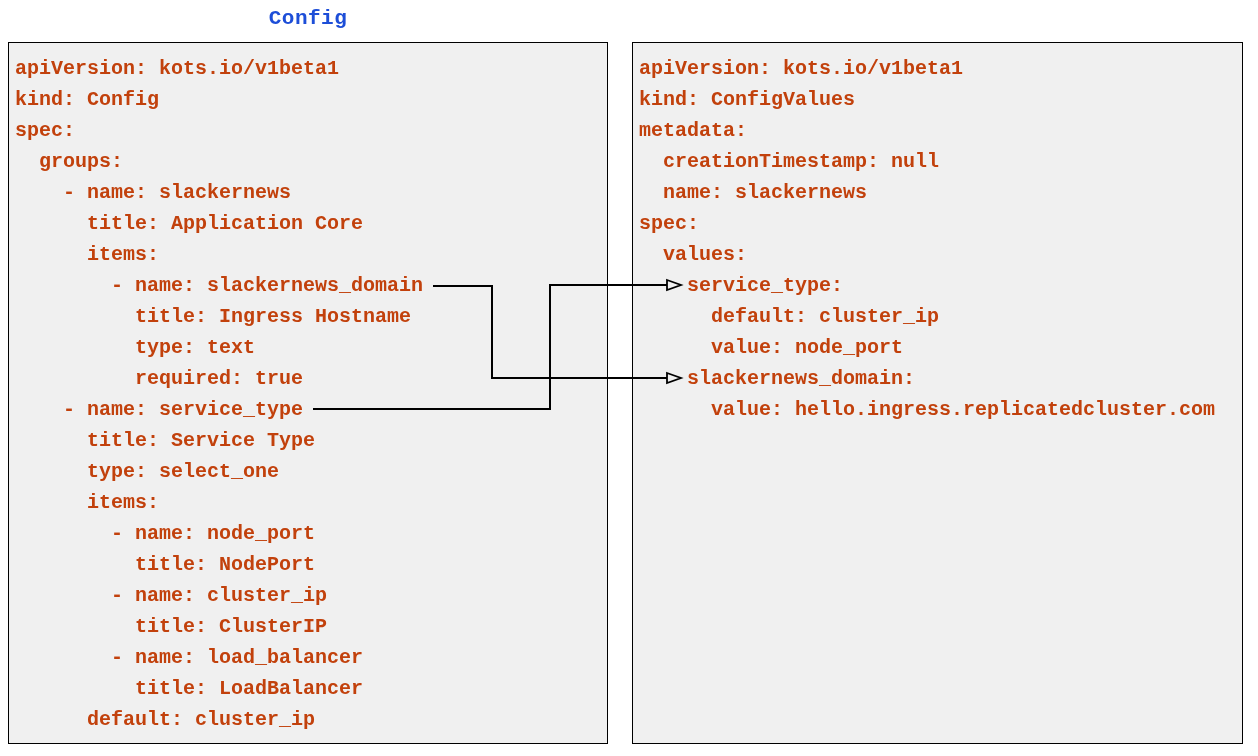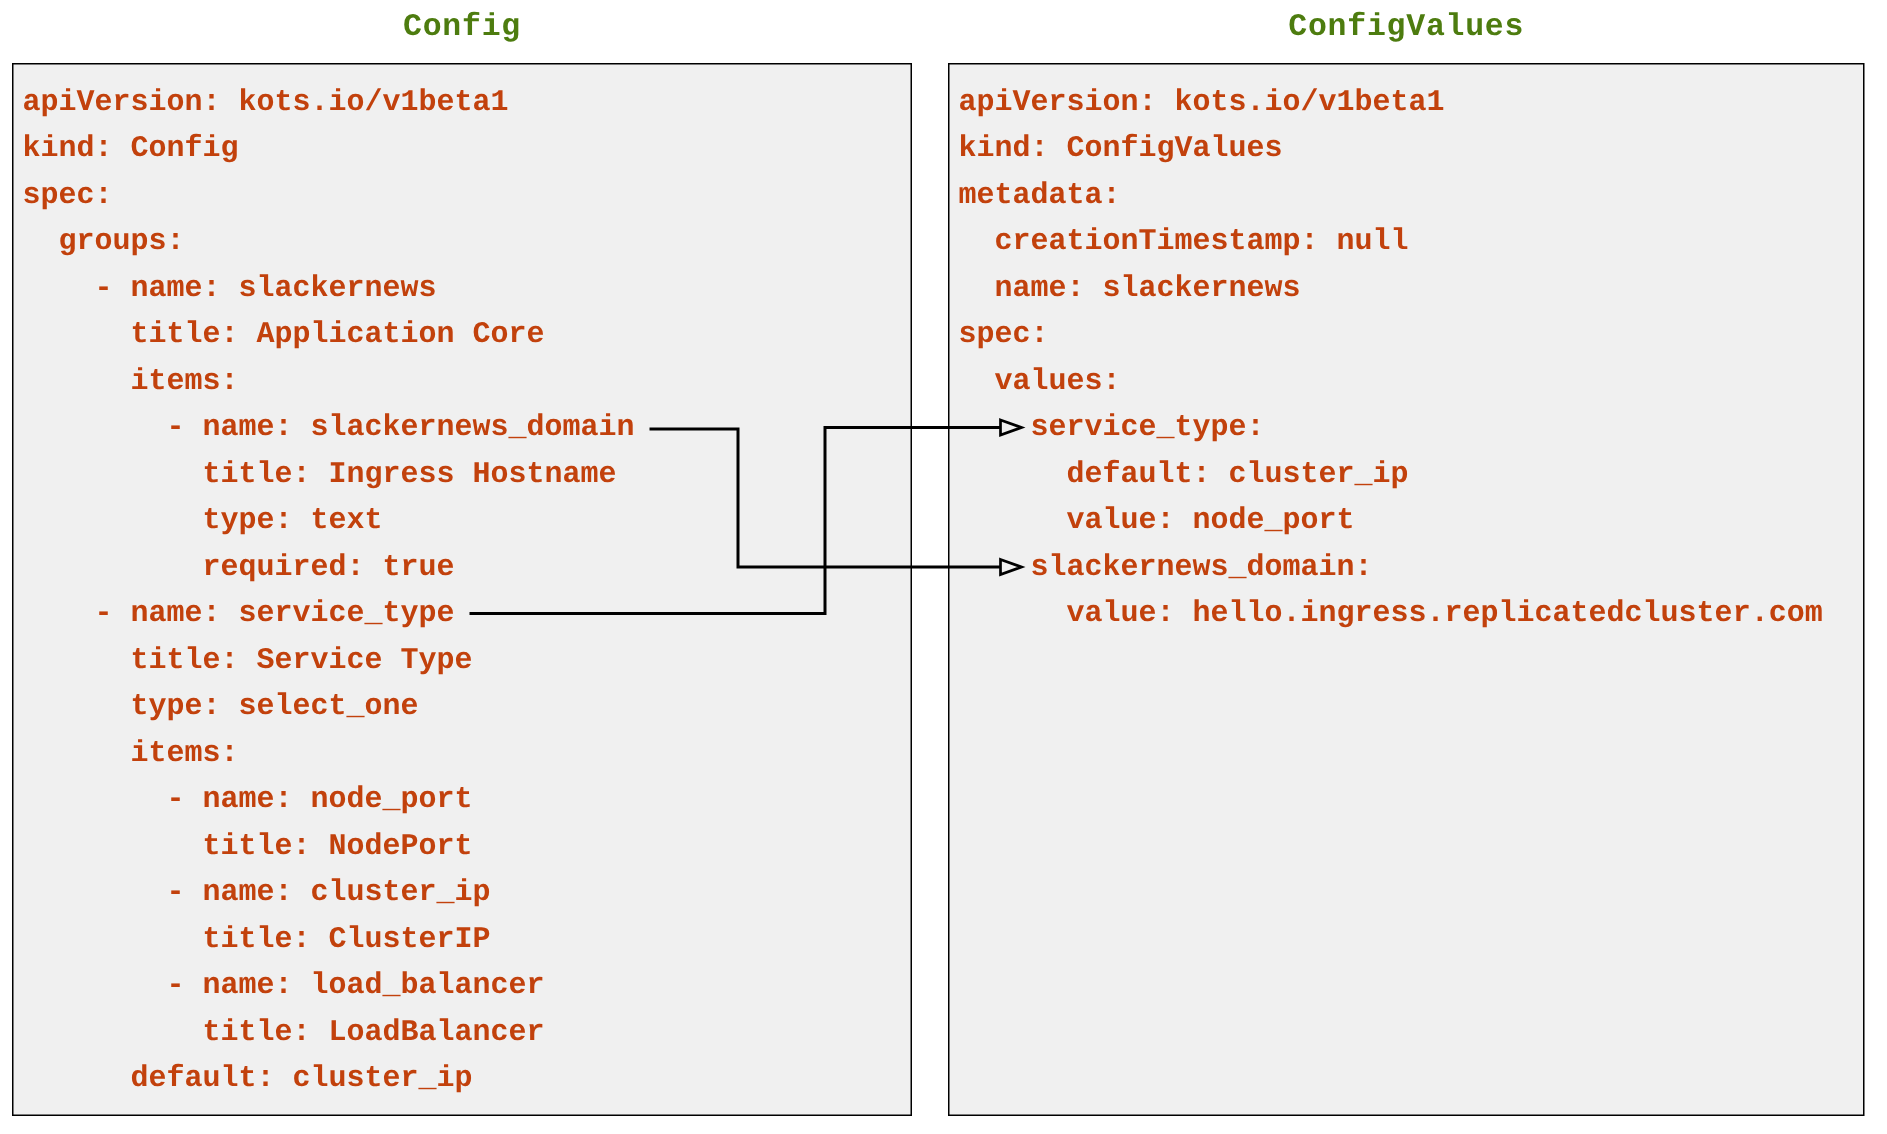--- a/index.html
+++ b/index.html
@@ -16,21 +16,21 @@
     font-family: "Liberation Mono", "DejaVu Sans Mono", monospace;
   }
   .panel-title {
     position: absolute;
     top: 5px;
     height: 28px;
     line-height: 28px;
     text-align: center;
     font-size: 21px;
     font-weight: bold;
-    color: #4d7c0f;
+    color: #1d4ed8;
     letter-spacing: 0.5px;
   }
   #left-title  { left: 8px;   width: 600px; }
   #right-title { left: 632px; width: 611px; }
   .panel {
     position: absolute;
     top: 42px;
     height: 702px;
     box-sizing: border-box;
     background: #f0f0f0;
@@ -68,21 +68,20 @@
     stroke-linejoin: miter;
   }
 </style>
 </head>
 <body>
 
 <div id="canvas">
 
   <div class="panel-title" id="left-title">Config</div>
 
-  <div class="panel-title" id="right-title">ConfigValues</div>
 
   <div class="panel" id="left-panel">
     <pre class="code">apiVersion: kots.io/v1beta1
 kind: Config
 spec:
   groups:
     - name: slackernews
       title: Application Core
       items:
         - name: slackernews_domain

